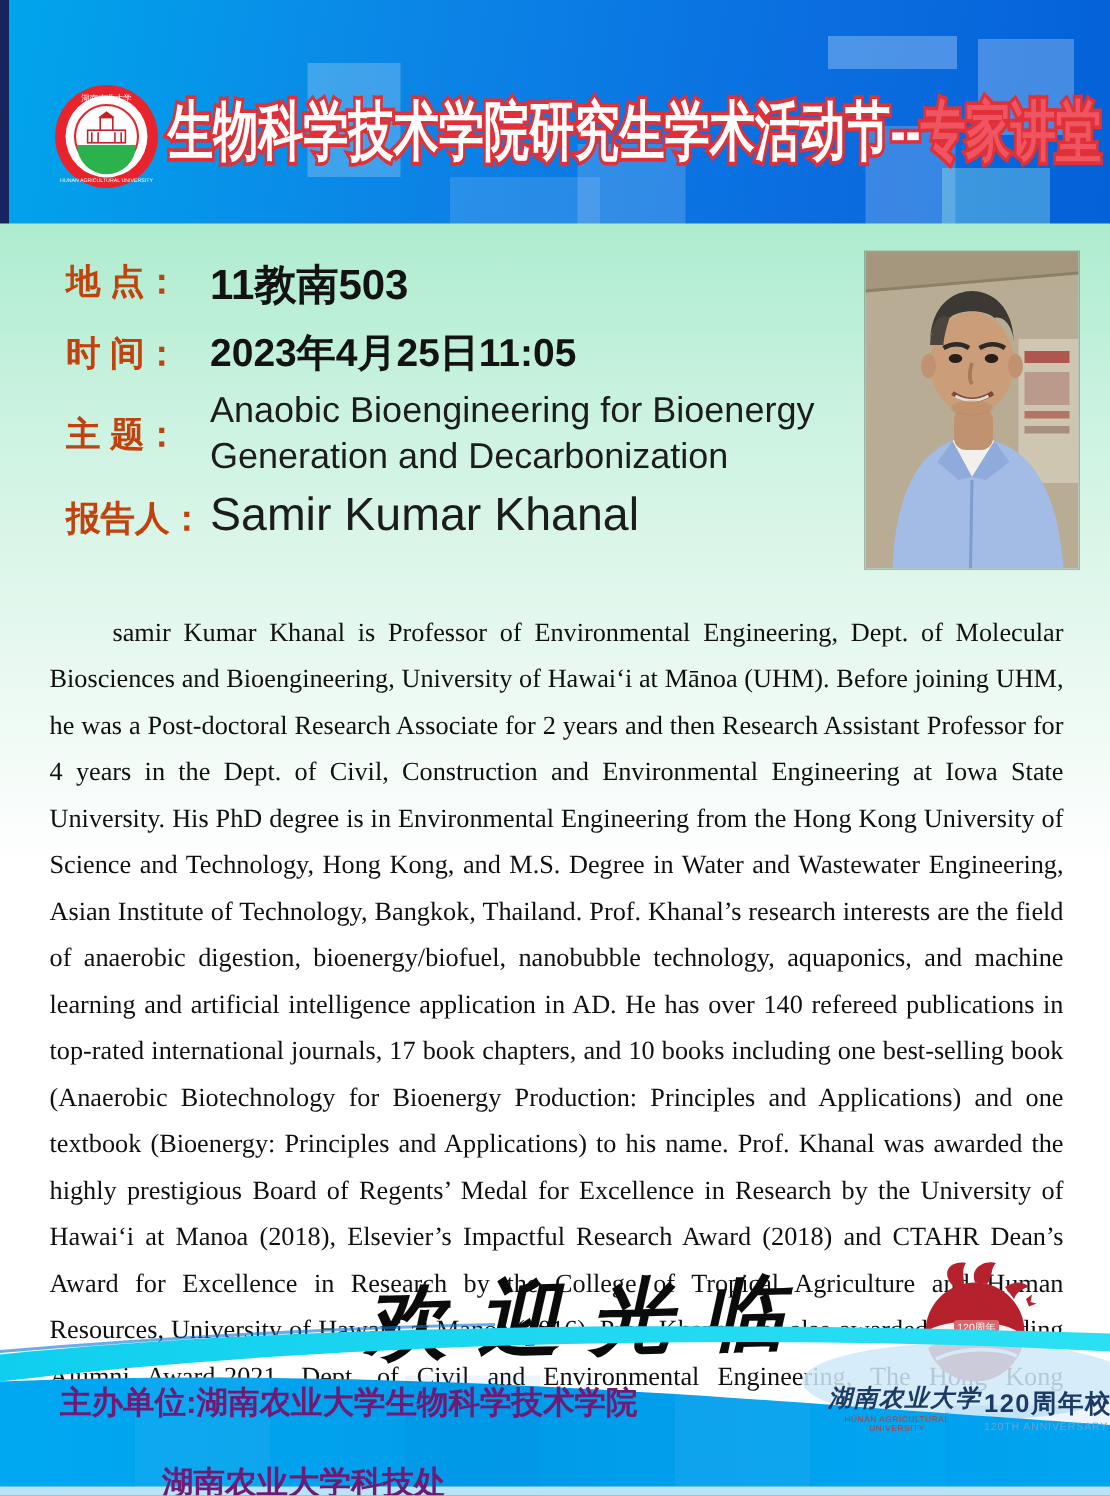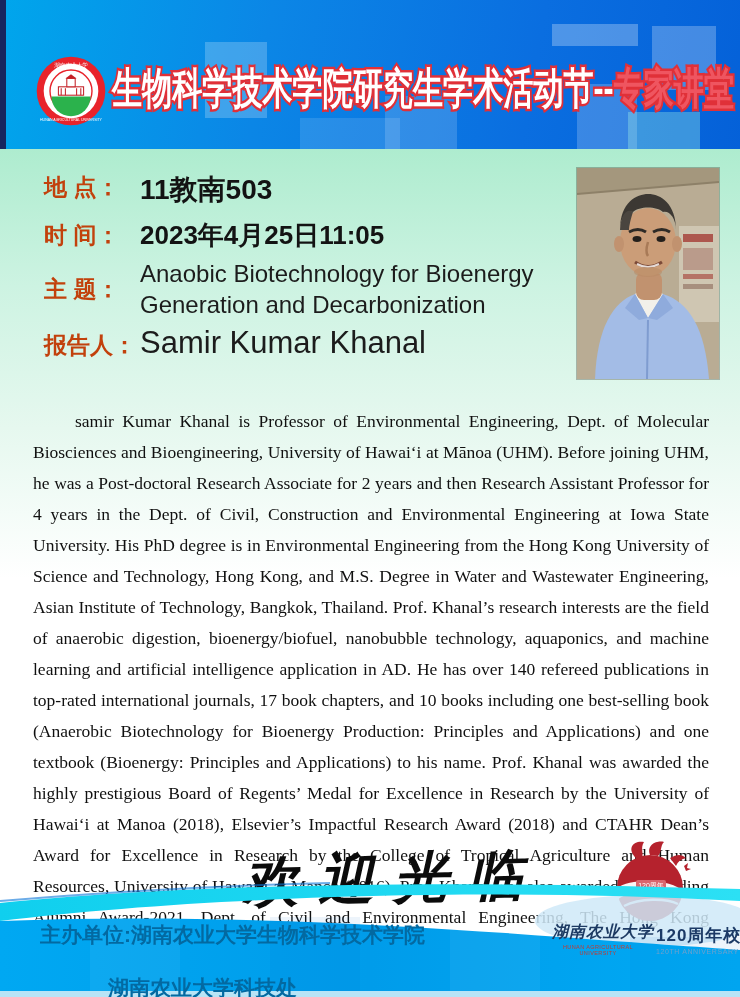--- a/index.html
+++ b/index.html
@@ -46,21 +46,21 @@
   }
   
   .welcome{
     position:absolute;left:228px;top:842px;width:330px;text-align:center;
     font-family:"DejaVu Serif", serif;font-style:italic;font-weight:bold;
     font-size:55px;letter-spacing:20px;color:#0b0b0b;transform:rotate(-1.5deg);
   }
   .seal{position:absolute;left:600px;top:840px;width:104px;height:86px;}
   
   .footer-svg{position:absolute;left:0;top:877px;width:740px;height:120px;}
-  .org{position:absolute;color:#0369a1;font-weight:bold;font-size:21px;white-space:nowrap;}
+  .org{position:absolute;color:#701a75;font-weight:bold;font-size:21px;white-space:nowrap;}
   .org1{left:40px;top:921px;}
   .org2{left:108px;top:948px;}
   .org3{left:108px;top:974px;}
   .anniv{
     position:absolute;left:552px;top:916px;width:186px;height:46px;
     display:flex;align-items:center;
   }
   .anniv-left{width:92px;text-align:center;}
   .anniv-cal{
     font-family:"DejaVu Serif", serif;font-style:italic;font-weight:bold;
@@ -119,21 +119,21 @@
   <div class="green-zone"></div>
 
   <div class="info">
     <span class="ilabel" style="top:172px">地 点：</span>
     <span class="ivalue" style="top:171px">11教南503</span>
 
     <span class="ilabel" style="top:220px">时 间：</span>
     <span class="ivalue" style="top:218px;font-size:26px">2023年4月25日11:05</span>
 
     <span class="ilabel" style="top:274px">主 题：</span>
-    <span class="ivalue en theme-val" style="top:258px">Anaobic Biotechnology for Bioenergy Generation and Decarbonization</span>
+    <span class="ivalue en theme-val" style="top:258px">Anaobic Bioengineering for Bioenergy Generation and Decarbonization</span>
 
     <span class="ilabel" style="top:330px">报告人：</span>
     <span class="ivalue en" style="top:325px;font-size:31px">Samir Kumar Khanal</span>
   </div>
 
   <div class="photo">
     <svg viewBox="0 0 142 211" width="142" height="211">
       <rect width="142" height="211" fill="#b9ac94"></rect>
       <polygon points="0,0 142,0 142,14 0,26" fill="#a4977d"></polygon>
       <line x1="0" y1="26" x2="142" y2="14" stroke="#8d8068" stroke-width="2"></line>

